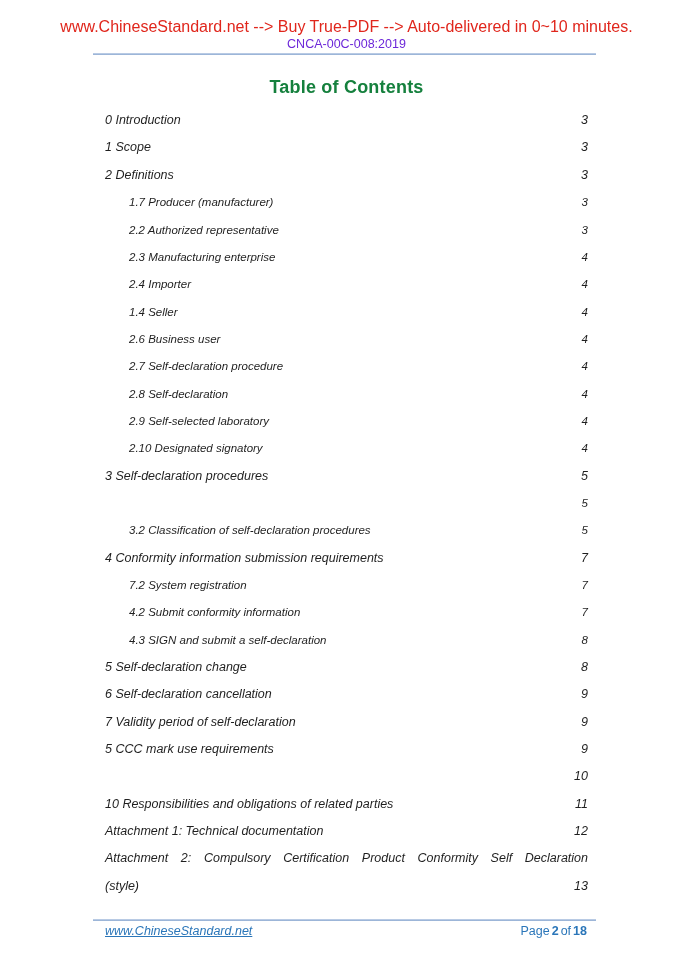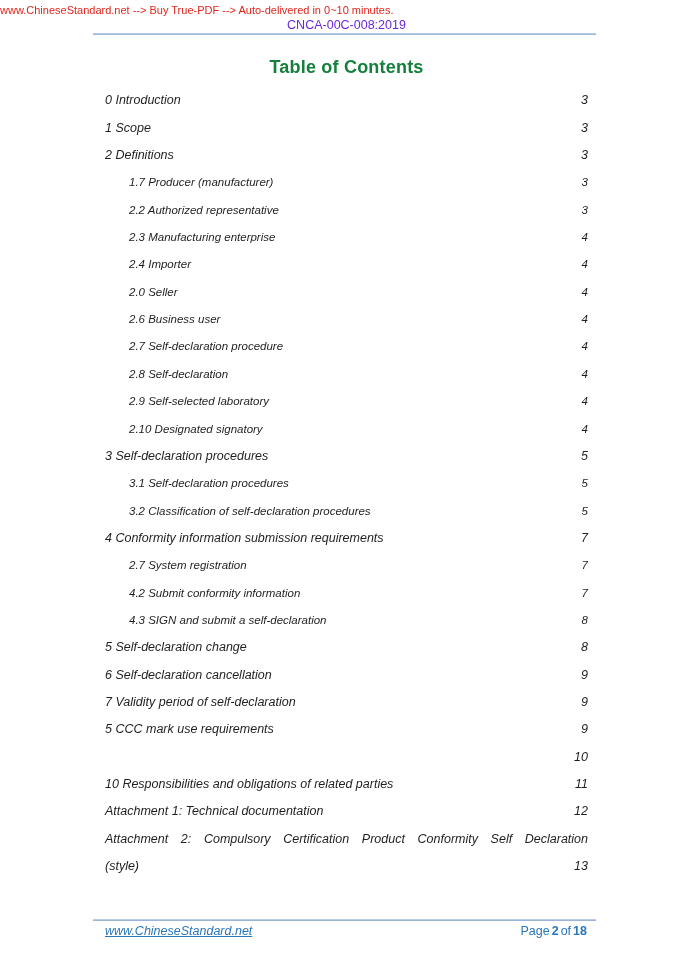--- a/index.html
+++ b/index.html
@@ -5,24 +5,24 @@
   html, body { margin: 0; padding: 0; }
   body {
     width: 693px; height: 980px;
     background: #ffffff;
     font-family: "Liberation Sans", sans-serif;
     color: #1f1f1f;
     position: relative;
     overflow: hidden;
   }
   .banner {
-    margin-top: 4px;
-    text-align: left;
+    margin-top: 18px;
+    text-align: center;
     color: #e0261c;
-    font-size: 11px;
+    font-size: 16px;
     line-height: 1.15;
     white-space: nowrap;
   }
   .doc-number {
     text-align: center;
     color: #6d28d9;
     font-size: 12.5px;
     margin-top: 2px;
     line-height: 1.1;
   }
@@ -137,21 +137,21 @@
       <span class="toc-label">2.3 Manufacturing enterprise</span>
       <span class="leader"></span>
       <span class="toc-page">4</span>
     </div>
     <div class="toc-row sub">
       <span class="toc-label">2.4 Importer</span>
       <span class="leader"></span>
       <span class="toc-page">4</span>
     </div>
     <div class="toc-row sub">
-      <span class="toc-label">2.0 Seller</span>
+      <span class="toc-label">1.4 Seller</span>
       <span class="leader"></span>
       <span class="toc-page">4</span>
     </div>
     <div class="toc-row sub">
       <span class="toc-label">2.6 Business user</span>
       <span class="leader"></span>
       <span class="toc-page">4</span>
     </div>
     <div class="toc-row sub">
       <span class="toc-label">2.7 Self-declaration procedure</span>
@@ -172,36 +172,35 @@
       <span class="toc-label">2.10 Designated signatory</span>
       <span class="leader"></span>
       <span class="toc-page">4</span>
     </div>
     <div class="toc-row">
       <span class="toc-label">3 Self-declaration procedures</span>
       <span class="leader"></span>
       <span class="toc-page">5</span>
     </div>
     <div class="toc-row sub">
-      <span class="toc-label">3.1 Self-declaration procedures</span>
       <span class="leader"></span>
       <span class="toc-page">5</span>
     </div>
     <div class="toc-row sub">
       <span class="toc-label">3.2 Classification of self-declaration procedures</span>
       <span class="leader"></span>
       <span class="toc-page">5</span>
     </div>
     <div class="toc-row">
       <span class="toc-label">4 Conformity information submission requirements</span>
       <span class="leader"></span>
       <span class="toc-page">7</span>
     </div>
     <div class="toc-row sub">
-      <span class="toc-label">2.7 System registration</span>
+      <span class="toc-label">7.2 System registration</span>
       <span class="leader"></span>
       <span class="toc-page">7</span>
     </div>
     <div class="toc-row sub">
       <span class="toc-label">4.2 Submit conformity information</span>
       <span class="leader"></span>
       <span class="toc-page">7</span>
     </div>
     <div class="toc-row sub">
       <span class="toc-label">4.3 SIGN and submit a self-declaration</span>

